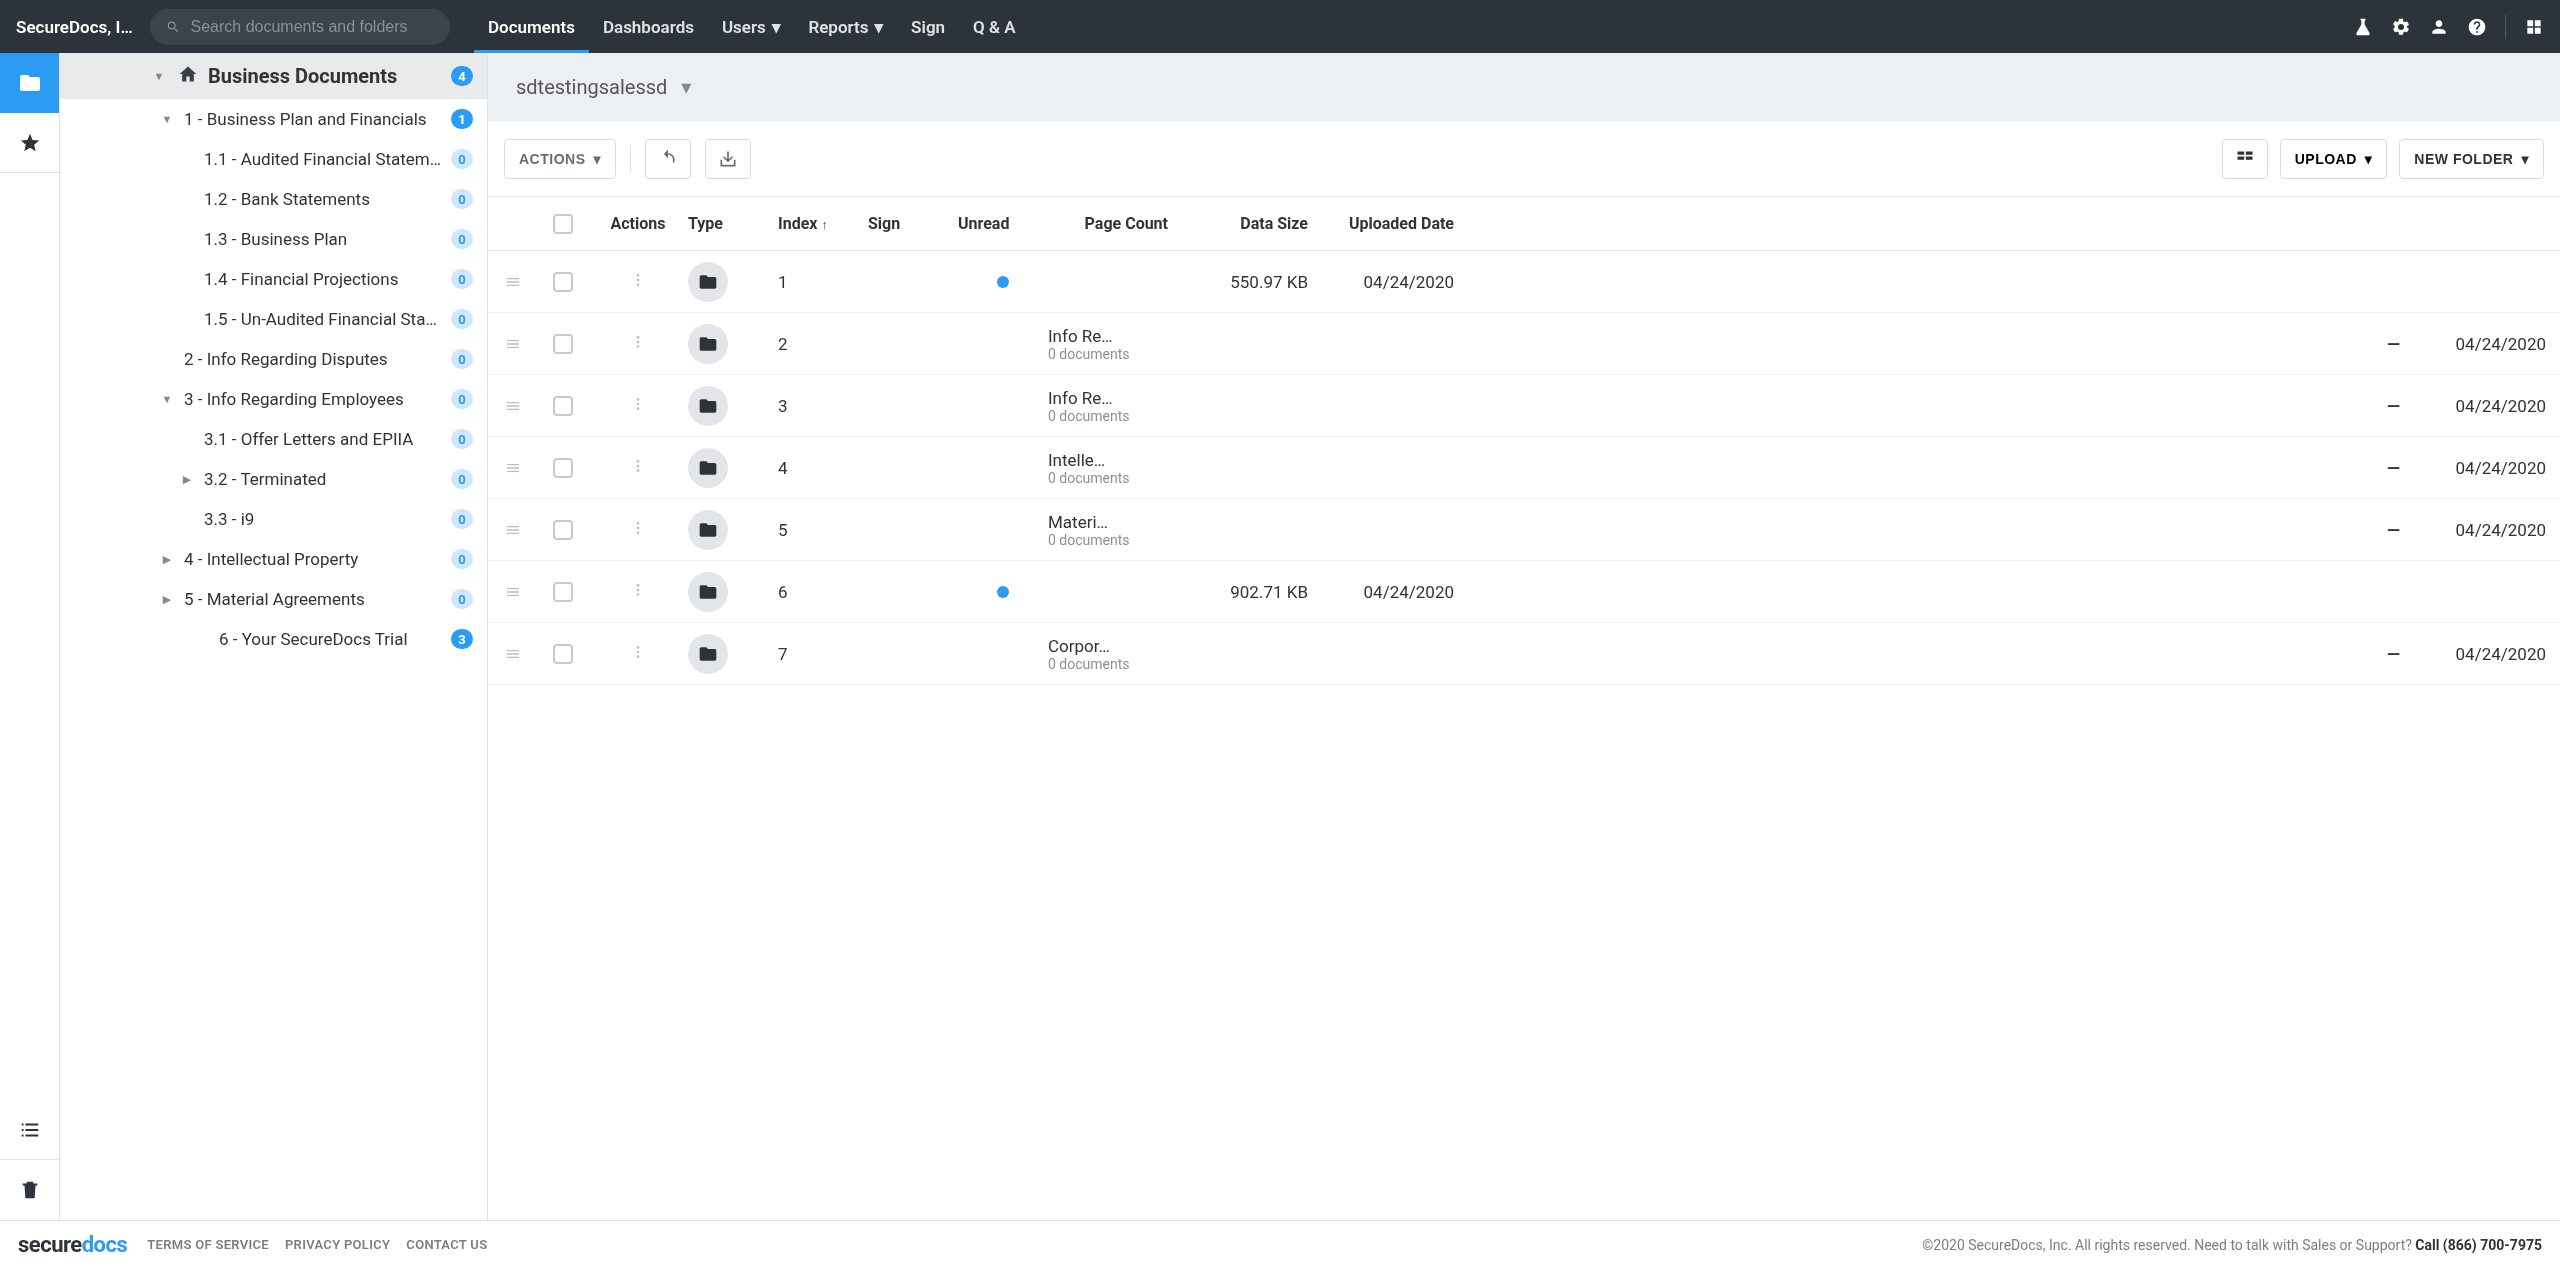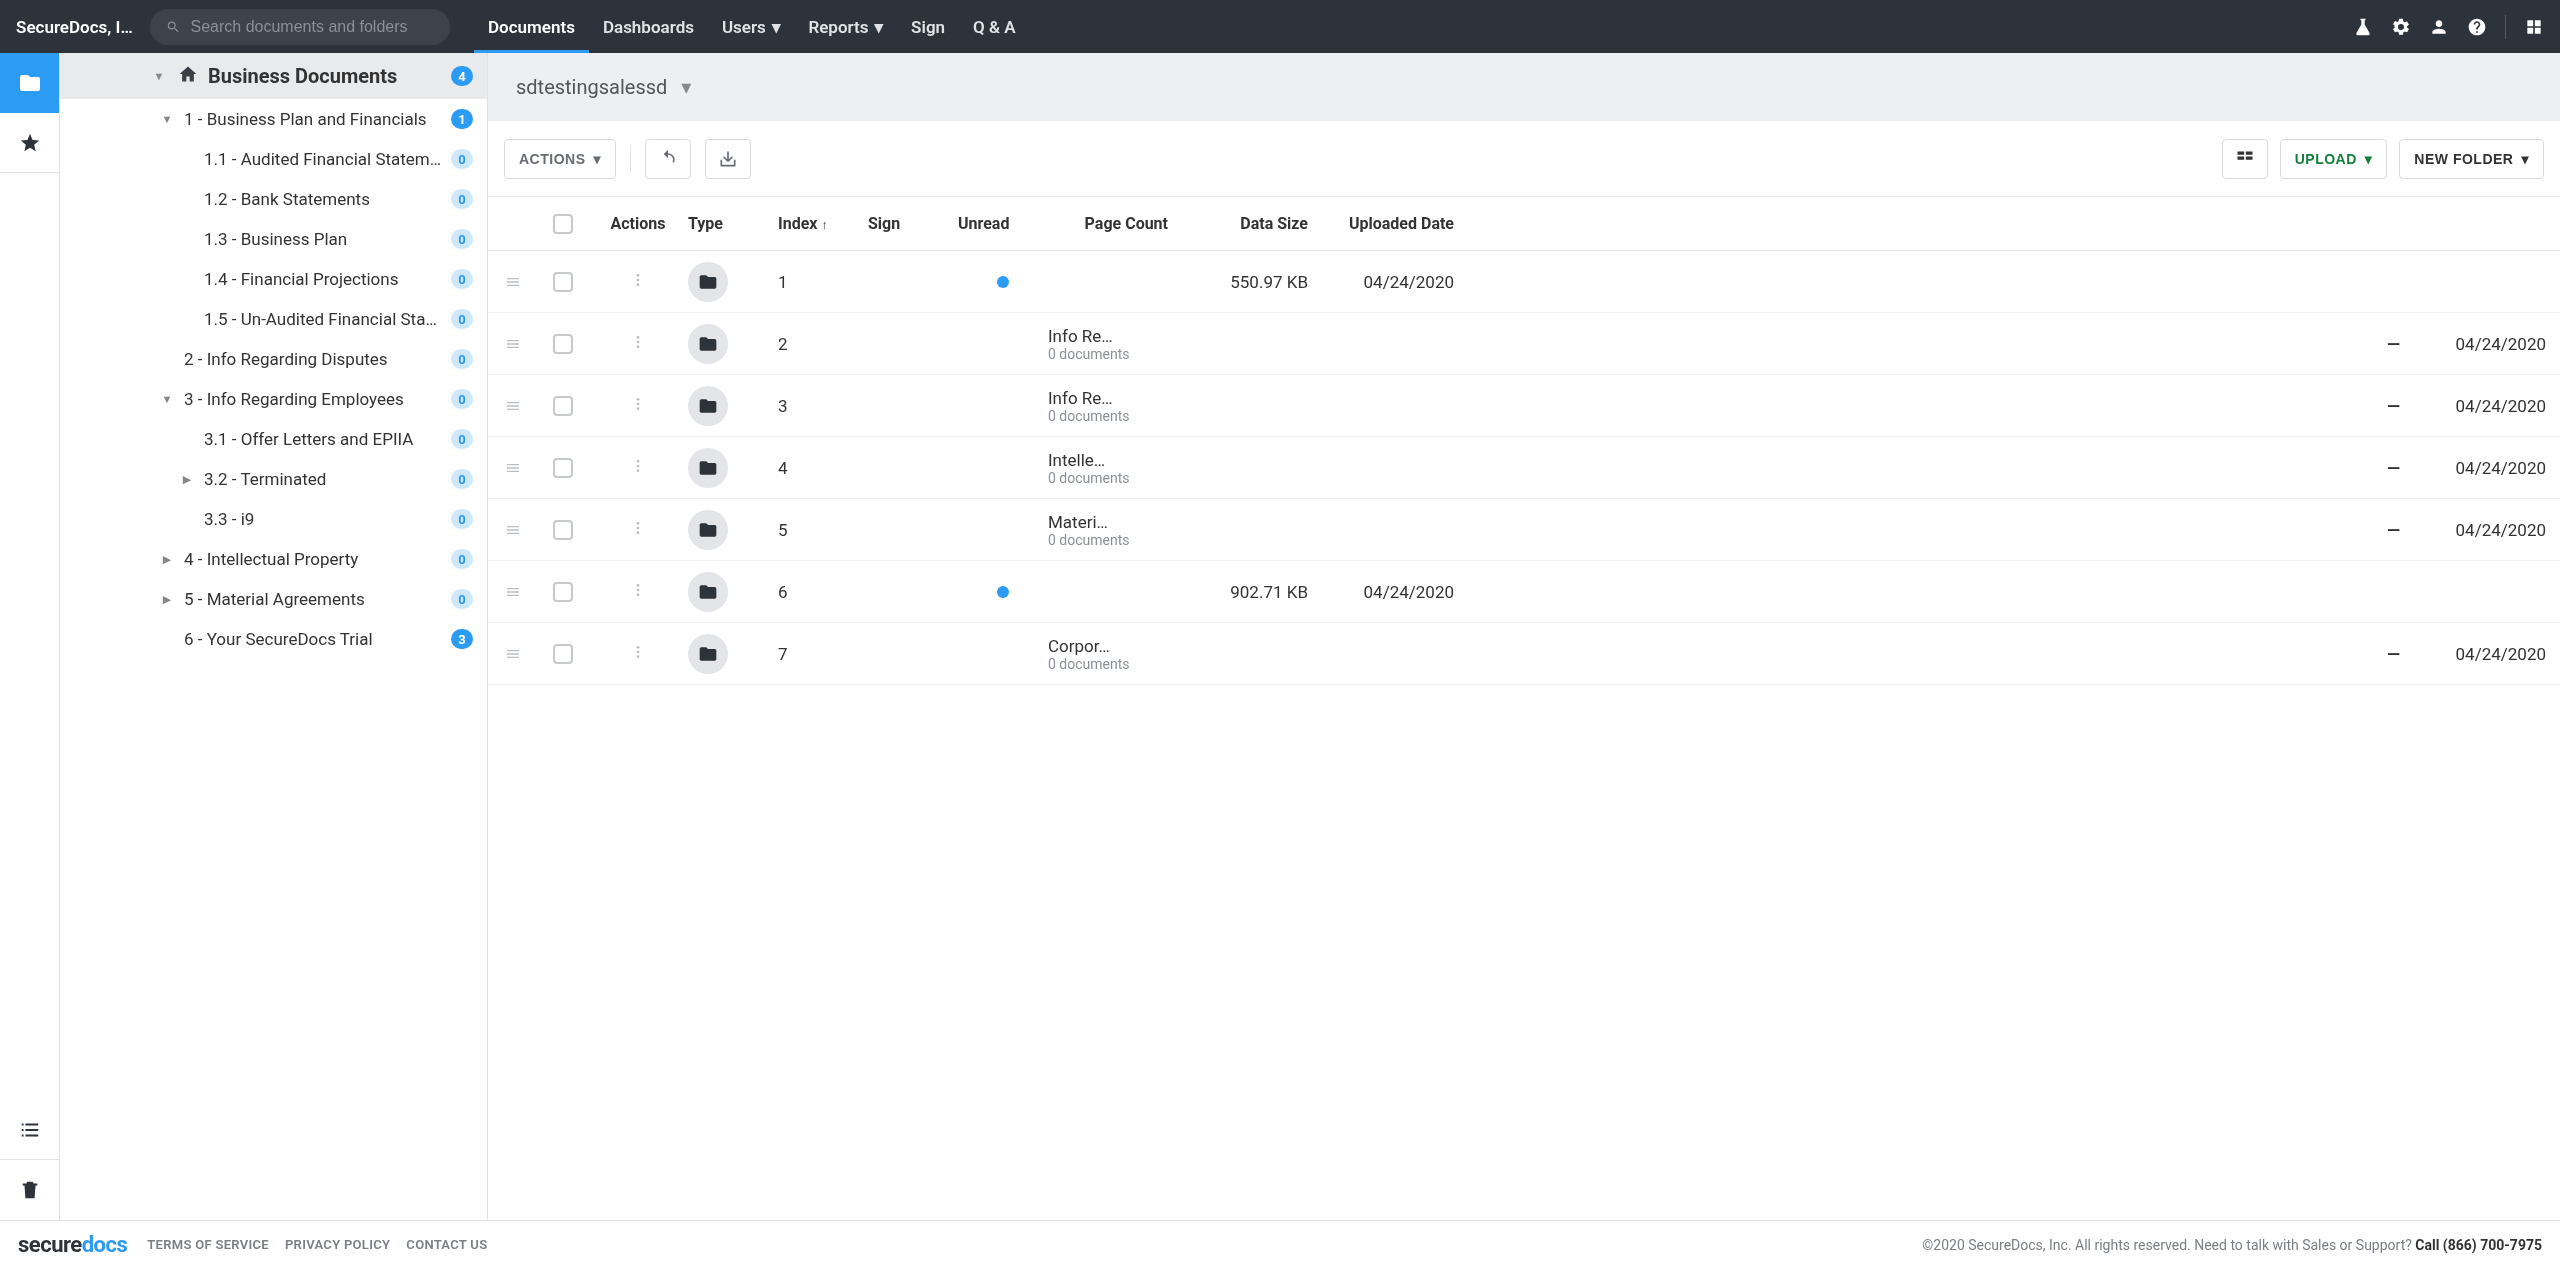--- a/index.html
+++ b/index.html
@@ -224,21 +224,21 @@
           <div class="tree-row" style="padding-left: 100px;">
             <span class="arrow">▶</span>
             <span class="label" style="margin-left:10px;">4 - Intellectual Property</span>
             <span class="badge">0</span>
           </div>
           <div class="tree-row" style="padding-left: 100px;">
             <span class="arrow">▶</span>
             <span class="label" style="margin-left:10px;">5 - Material Agreements</span>
             <span class="badge">0</span>
           </div>
-          <div class="tree-row" style="padding-left: 100px;">
+          <div class="tree-row" style="padding-left: 100px; gap: 35px;">
             <span class="arrow"></span>
             <span class="label" style="margin-left:10px;">6 - Your SecureDocs Trial</span>
             <span class="badge solid">3</span>
           </div>
         </div>
     </div>
   </div>
 
   <div class="content">
     <div class="content-head">
@@ -260,21 +260,21 @@
           <svg width="20" height="20" viewBox="0 0 24 24" fill="#676c72">
             <path d="M19 13v6H5v-6H3v8h18v-8h-2zM11 3v9.17l-3.59-3.58L6 10l6 6 6-6-1.41-1.41L13 12.17V3h-2z"></path>
           </svg>
         </button>
       <div class="toolbar-right">
         <button class="btn icon-only">
             <svg width="20" height="20" viewBox="0 0 24 24" fill="#333">
               <path d="M3 3h8v4H3zM13 3h8v4h-8zM3 9h8v4H3zM13 9h8v4h-8z"></path>
             </svg>
           </button>
-        <button class="btn" style="color:#15803d;">
+        <button class="btn" style="color:#000000;">
             <span>UPLOAD</span>
             <span>▾</span>
           </button>
         <button class="btn" style="color:#333;">
             <span>NEW FOLDER</span>
             <span>▾</span>
           </button>
       </div>
     </div>
     <div class="table-head">

